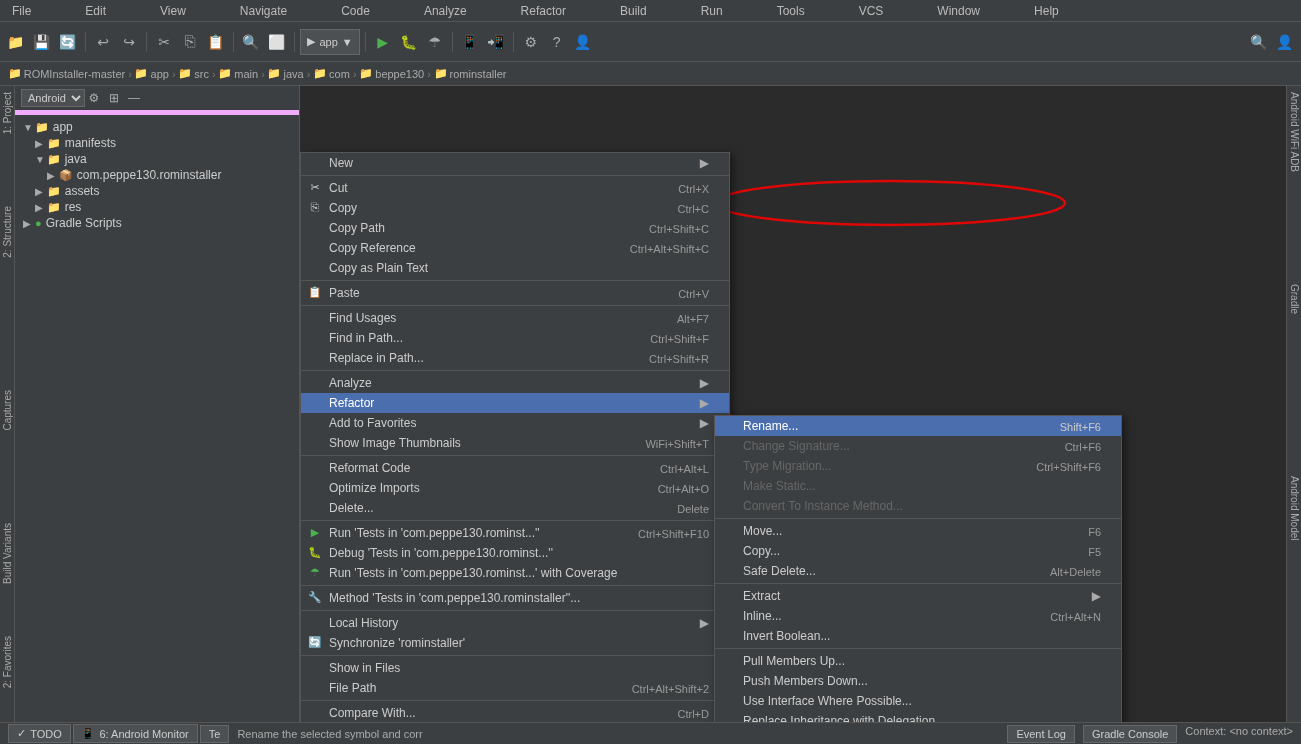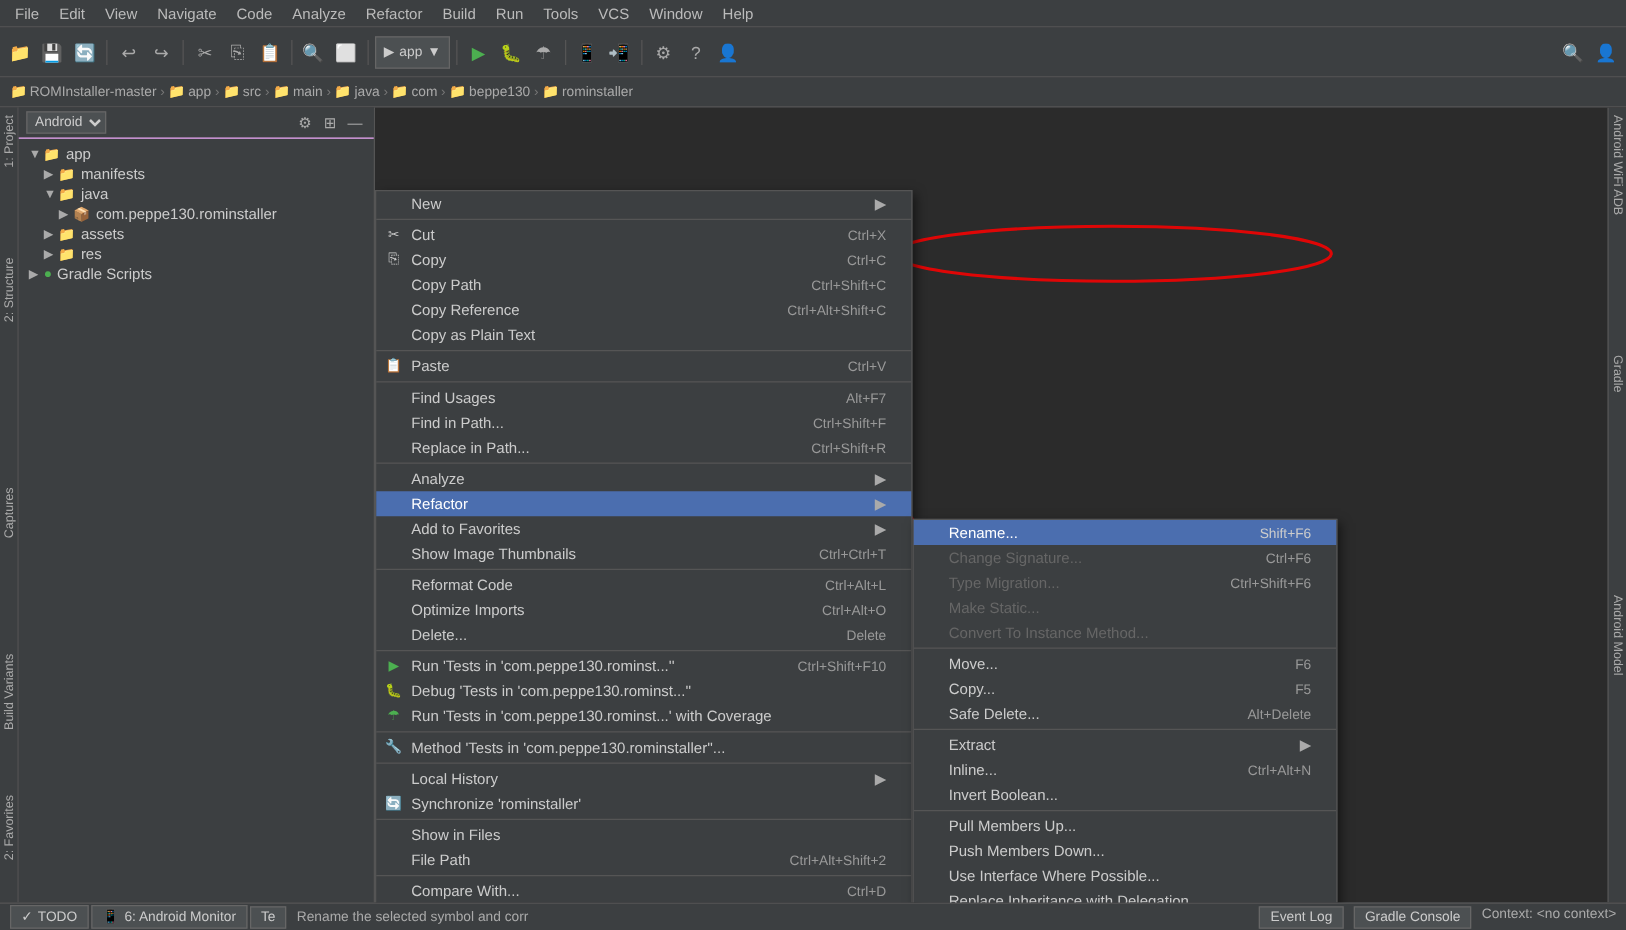--- a/index.html
+++ b/index.html
@@ -14,20 +14,21 @@
     }
 
     
     .menubar {
       background: #3c3f41;
       height: 22px;
       display: flex;
       align-items: center;
       padding: 0 4px;
       border-bottom: 1px solid #555;
+      gap: 38px;
     }
     .menubar-item {
       color: #bbbbbb;
       padding: 2px 8px;
       cursor: pointer;
       font-size: 12px;
     }
 
     
     .toolbar {
@@ -95,22 +96,21 @@
       background: #3c3f41;
       border-right: 1px solid #555;
       display: flex;
       flex-direction: column;
     }
     .panel-header {
       background: #3c3f41;
       padding: 3px 6px;
       display: flex;
       align-items: center;
-      justify-content: space-between;
-      border-bottom: 1px solid #f0abfc;
+      border-bottom: 5px solid #f0abfc;
     }
     .panel-header-title {
       font-size: 11px;
       color: #aaa;
       display: flex;
       align-items: center;
       gap: 4px;
     }
     .panel-header-actions {
       display: flex;
@@ -477,21 +477,21 @@
         <div class="menu-item selected">
           <span>Refactor</span>
           <span class="arrow">▶</span>
         </div>
         <div class="menu-item">
           <span>Add to Favorites</span>
           <span class="arrow">▶</span>
         </div>
         <div class="menu-item">
           <span>Show Image Thumbnails</span>
-          <span class="shortcut">Ctrl+Ctrl+T</span>
+          <span class="shortcut">WiFi+Shift+T</span>
         </div>
         <div class="menu-sep"></div>
         <div class="menu-item">
           <span>Reformat Code</span>
           <span class="shortcut">Ctrl+Alt+L</span>
         </div>
         <div class="menu-item">
           <span>Optimize Imports</span>
           <span class="shortcut">Ctrl+Alt+O</span>
         </div>
@@ -536,21 +536,21 @@
           <span class="shortcut">Ctrl+Alt+Shift+2</span>
         </div>
         <div class="menu-sep"></div>
         <div class="menu-item">
           <span>Compare With...</span>
           <span class="shortcut">Ctrl+D</span>
         </div>
 
       </div>
 
-      <div class="submenu" style="position:absolute; left:430px; top:329px; width:340px;">
+      <div class="submenu" style="position:absolute; left:414px; top:329px; width:408px;">
 
         <div class="menu-item selected" style="background:#4b6eaf; color:white;">
           <span>Rename...</span>
           <span class="shortcut" style="color:#ccc;">Shift+F6</span>
         </div>
         <div class="menu-item disabled">
           <span>Change Signature...</span>
           <span class="shortcut">Ctrl+F6</span>
         </div>
         <div class="menu-item disabled">

